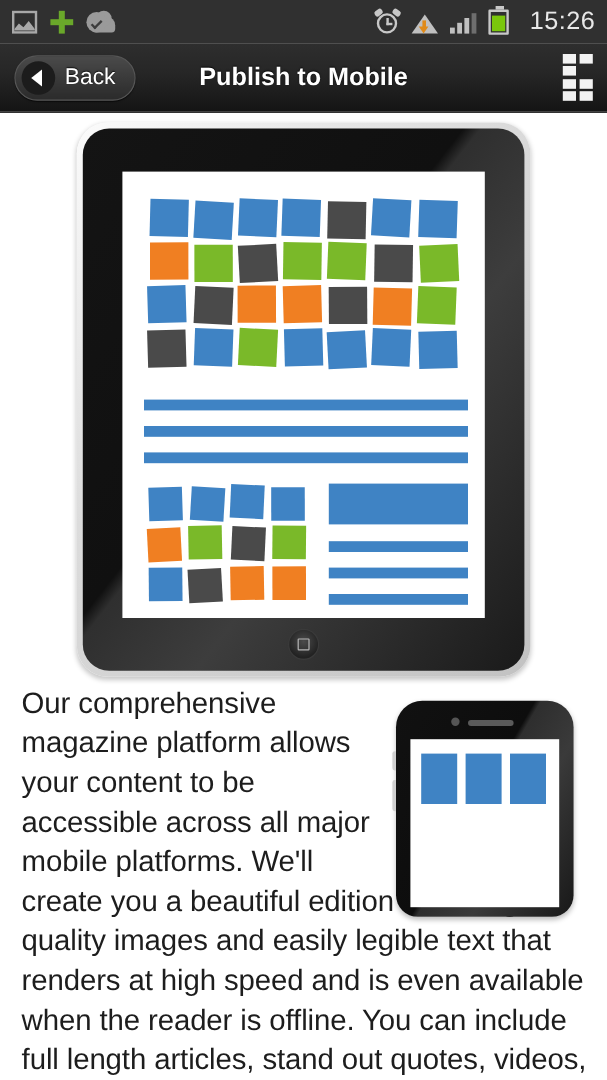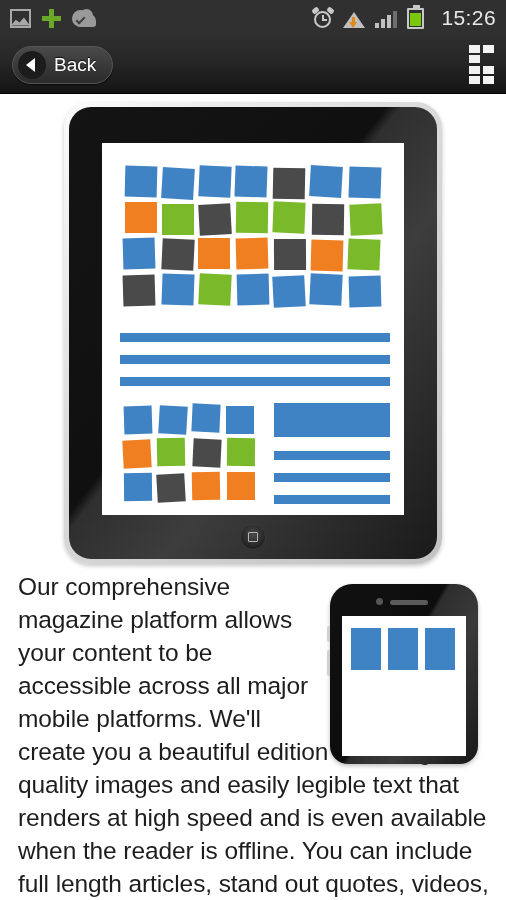--- a/index.html
+++ b/index.html
@@ -303,20 +303,21 @@
   </div>
 </div>
 
 <div class="actionbar">
   <div class="back-btn">
     <span class="back-circle">
       <span class="back-chev"></span>
     </span>
     <span class="back-label">Back</span>
   </div>
+  <div class="ab-title">Publish to Mobile</div>
   <div class="overflow-btn">
     <i></i>
       <i></i>
     <i></i>
       <i class="off"></i>
     <i></i>
       <i></i>
     <i></i>
       <i></i>
   </div>

